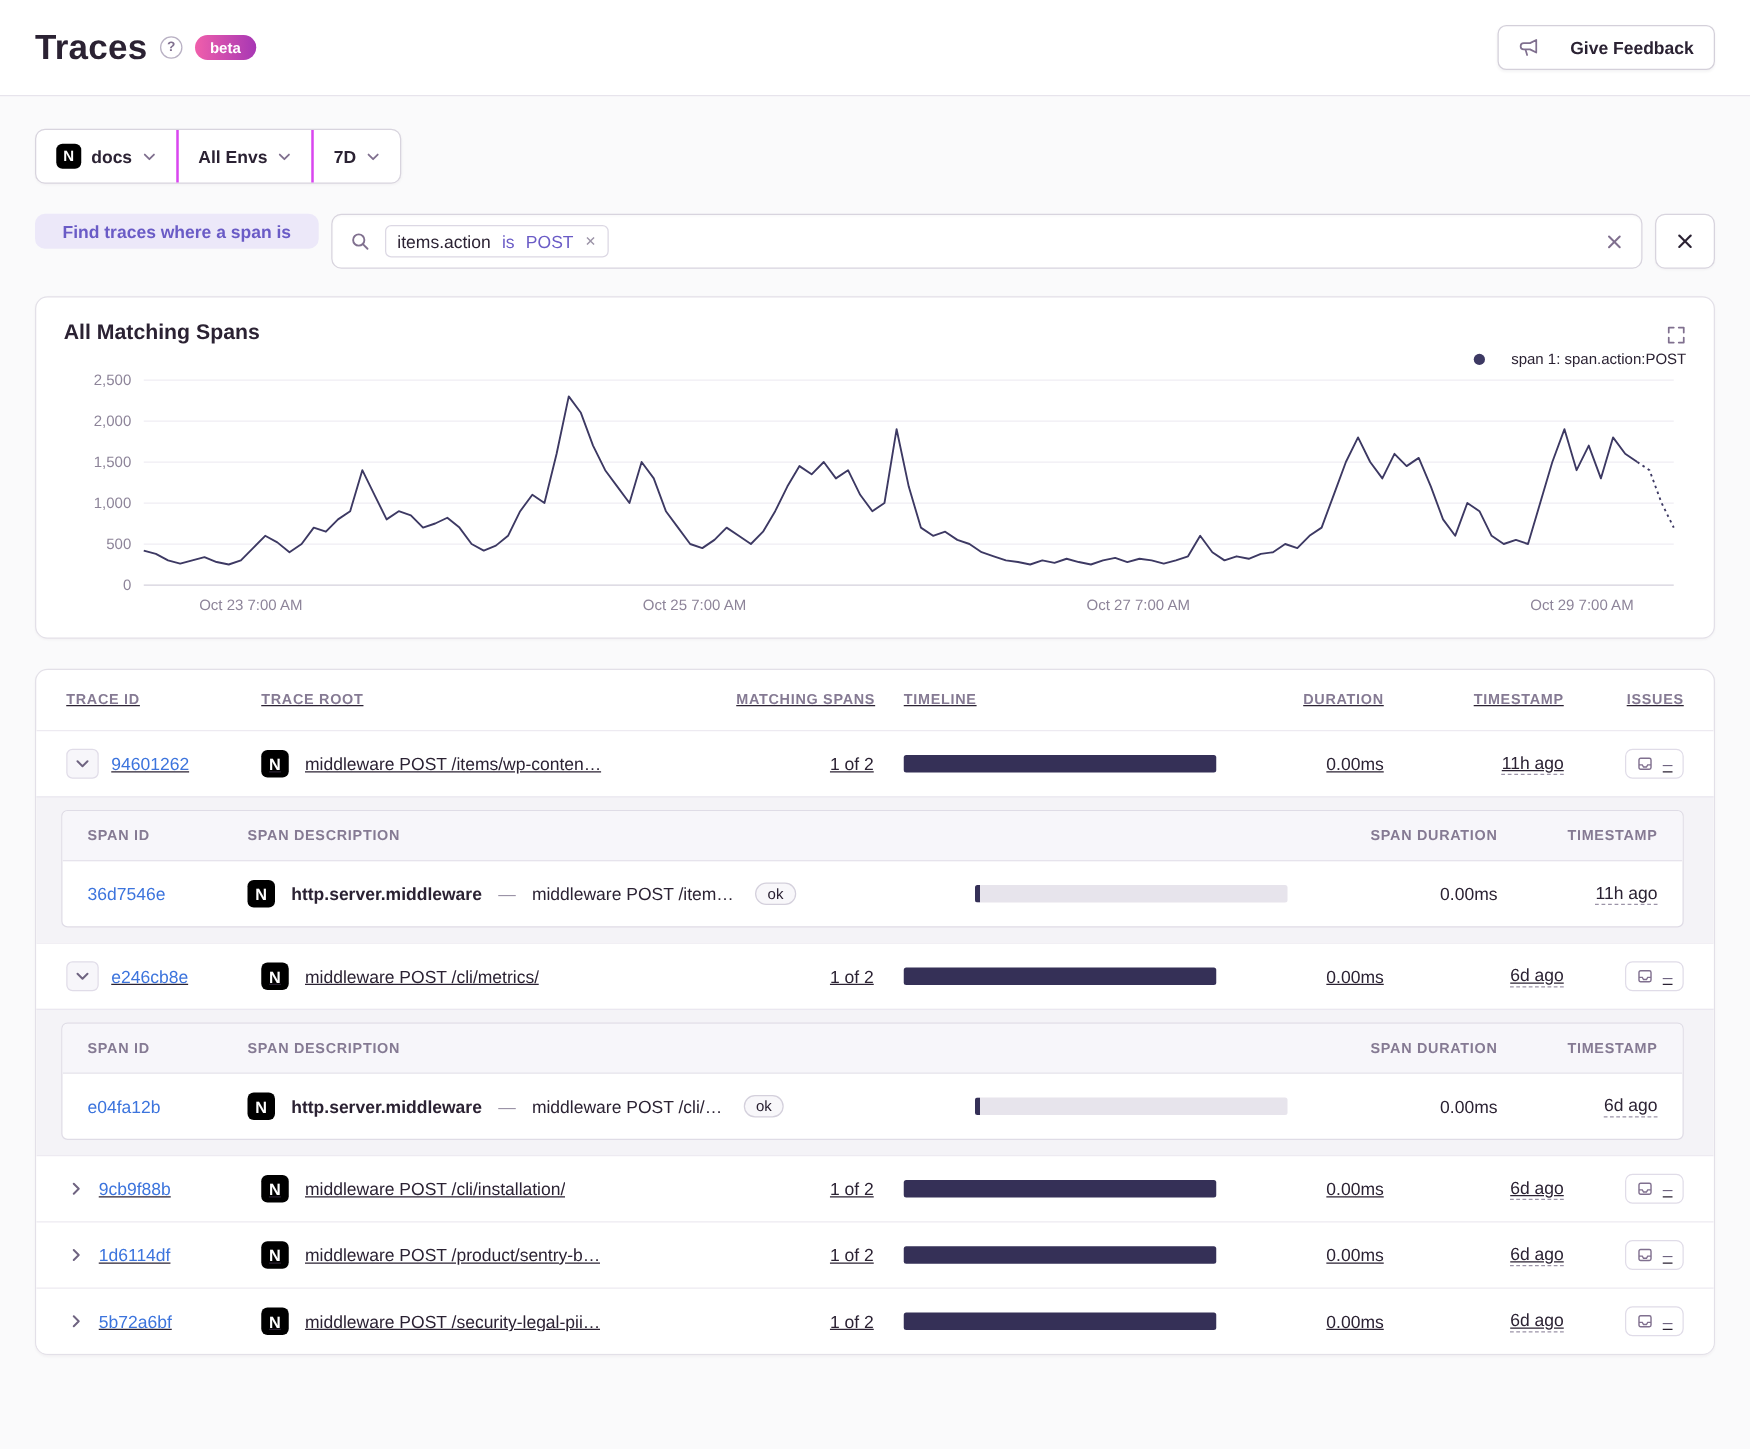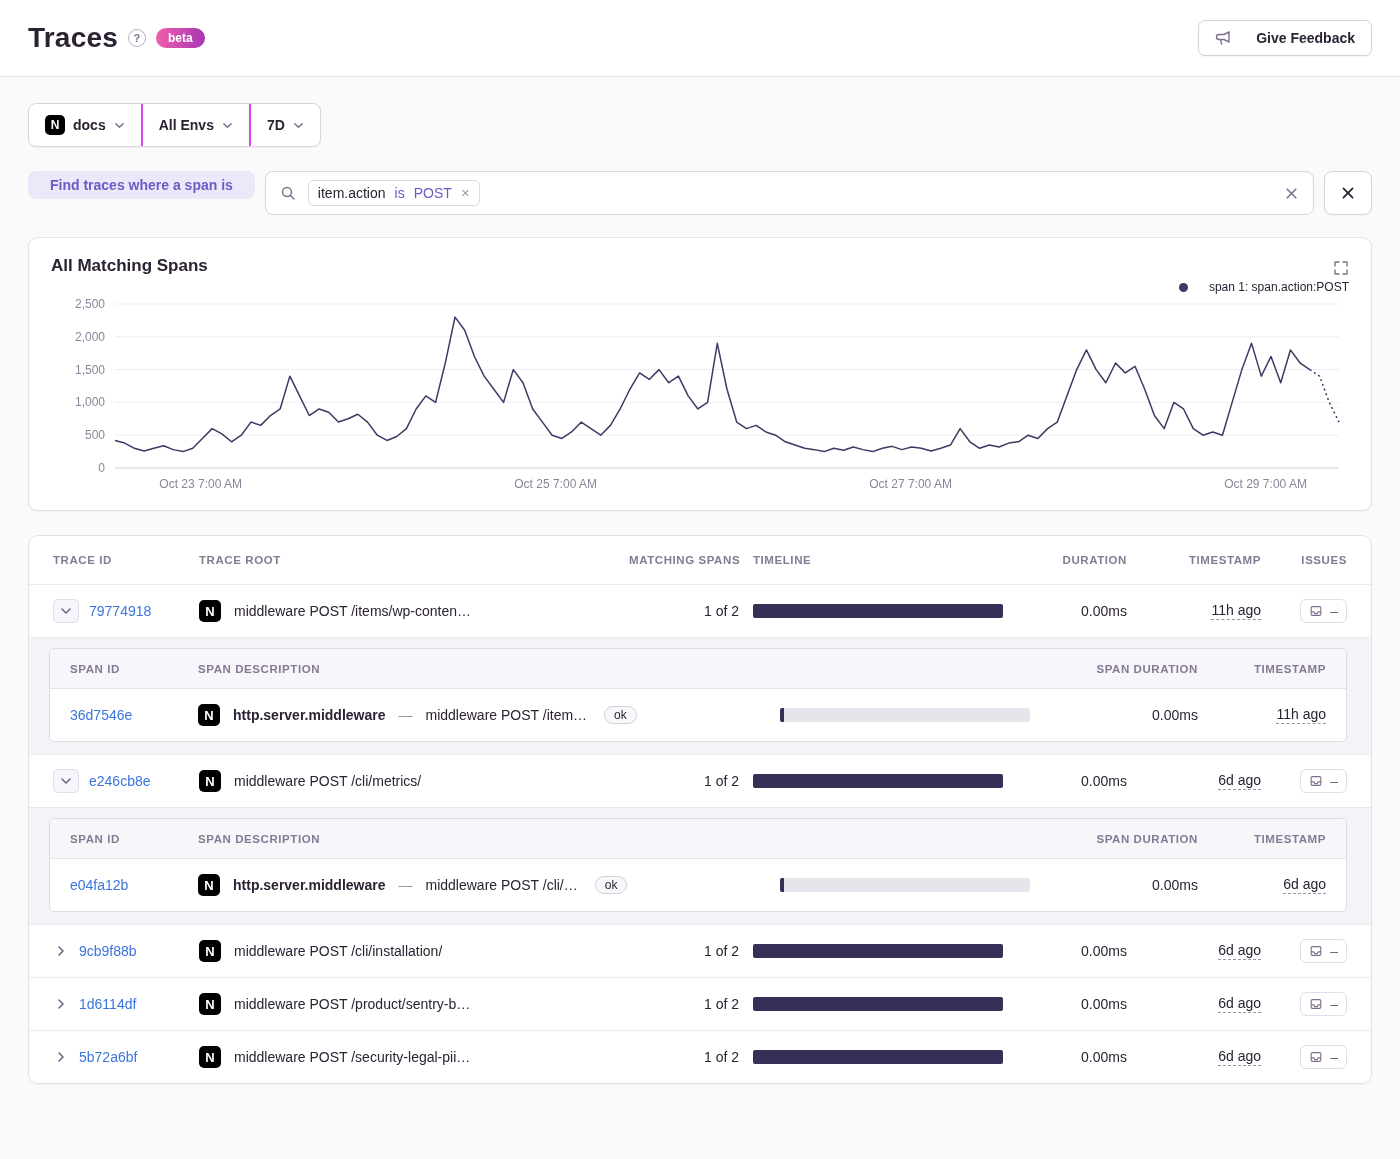--- a/index.html
+++ b/index.html
@@ -60,21 +60,21 @@
   .legend-dot { width:9px; height:9px; border-radius:50%; background:#3d3963; }
   .legend-label { font-size:12px; color:#2b2233; }
   #spans-chart { width:100%; height:200px; }
   #spans-chart text.tick { font-family:"Liberation Sans","DejaVu Sans",sans-serif; font-size:12px; fill:#8d8499; }
 
   
   .table-card { margin-top:24px; overflow:hidden; }
   .trow, .thead {
     display:grid;
     grid-template-columns:132px minmax(0,1fr) 110px 250px 110px 120px 72px;
-    column-gap:14px; align-items:center; padding:0 24px;
+    column-gap:24px; align-items:center; padding:0 24px;text-decoration:underline;
   }
   .thead { height:48px; }
   .trow { height:53px; border-top:1px solid #edeaf1; background:#fff; }
   .hcell { font-size:11.5px; font-weight:700; letter-spacing:.05em; color:#857a93; text-transform:uppercase; white-space:nowrap; }
   .al-r { text-align:right; justify-self:stretch; }
   .cell { min-width:0; display:flex; align-items:center; }
   .id-cell { gap:10px; }
   .chev-box { width:26px; height:24px; border:1px solid #e0dce8; background:#f7f6fa; border-radius:5px;
     display:inline-flex; align-items:center; justify-content:center; color:#6f6481; }
   .chev-plain { width:16px; display:inline-flex; justify-content:center; color:#6f6481; }
@@ -162,21 +162,21 @@
   <div class="search-row">
     <div class="where-chip">Find traces where a span is</div>
     <div class="searchbox">
       <span class="icon">
         <svg width="16" height="16" viewBox="0 0 16 16">
             <circle cx="7" cy="7" r="4.5" fill="none" stroke="currentColor" stroke-width="1.5"></circle>
             <line x1="10.5" y1="10.5" x2="14" y2="14" stroke="currentColor" stroke-width="1.5" stroke-linecap="round"></line>
           </svg>
       </span>
       <span class="token">
-        <span class="tkey">item.action</span>
+        <span class="tkey">items.action</span>
         <span class="top">is</span>
         <span class="tval">POST</span>
         <span class="tclose clickable">✕</span>
       </span>
       <span class="icon search-clear clickable">
         <svg width="15" height="15" viewBox="0 0 14 14">
             <line x1="3" y1="3" x2="11" y2="11" stroke="currentColor" stroke-width="1.5" stroke-linecap="round"></line>
             <line x1="11" y1="3" x2="3" y2="11" stroke="currentColor" stroke-width="1.5" stroke-linecap="round"></line>
           </svg>
       </span>
@@ -242,21 +242,21 @@
       <div class="hcell al-r">ISSUES</div>
     </div>
 
     <div class="trow">
       <div class="cell id-cell">
         <span class="chev-box clickable">
           <svg width="12" height="12" viewBox="0 0 12 12">
               <polyline points="2,4 6,8 10,4" fill="none" stroke="currentColor" stroke-width="1.6" stroke-linecap="round" stroke-linejoin="round"></polyline>
             </svg>
         </span>
-        <a class="tid">79774918</a>
+        <a class="tid">94601262</a>
       </div>
       <div class="cell root-cell">
         <span class="nbadge">N</span>
         <span class="root-text">middleware POST /items/wp-conten…</span>
       </div>
       <div class="cell num">1 of 2</div>
       <div class="cell">
           <div class="bar-full"></div>
         </div>
       <div class="cell num">0.00ms</div>

